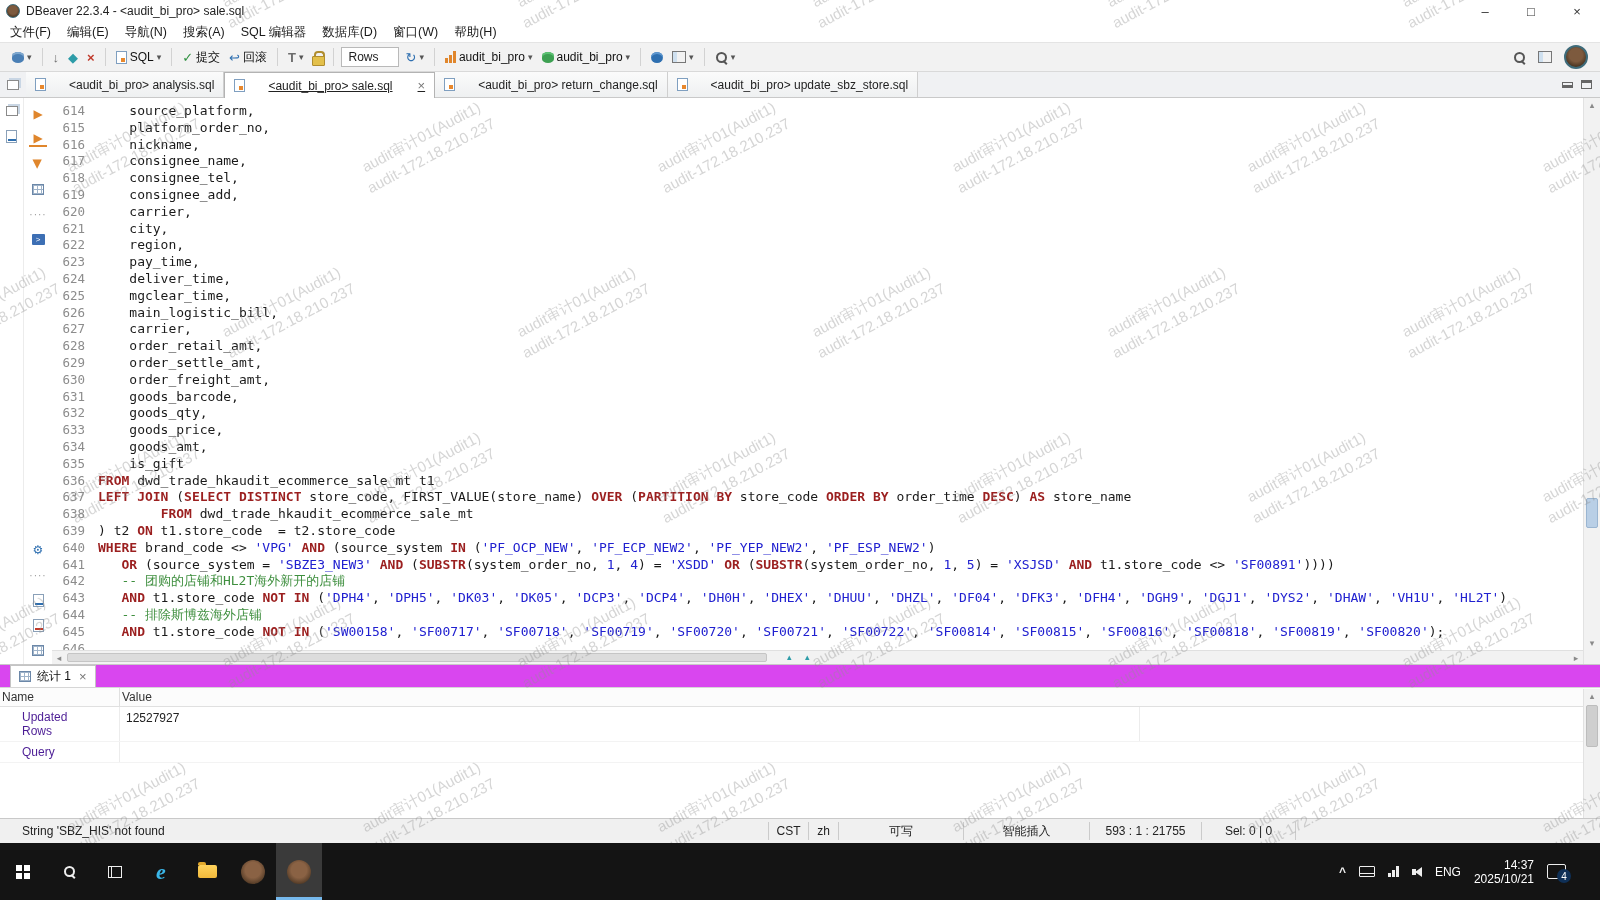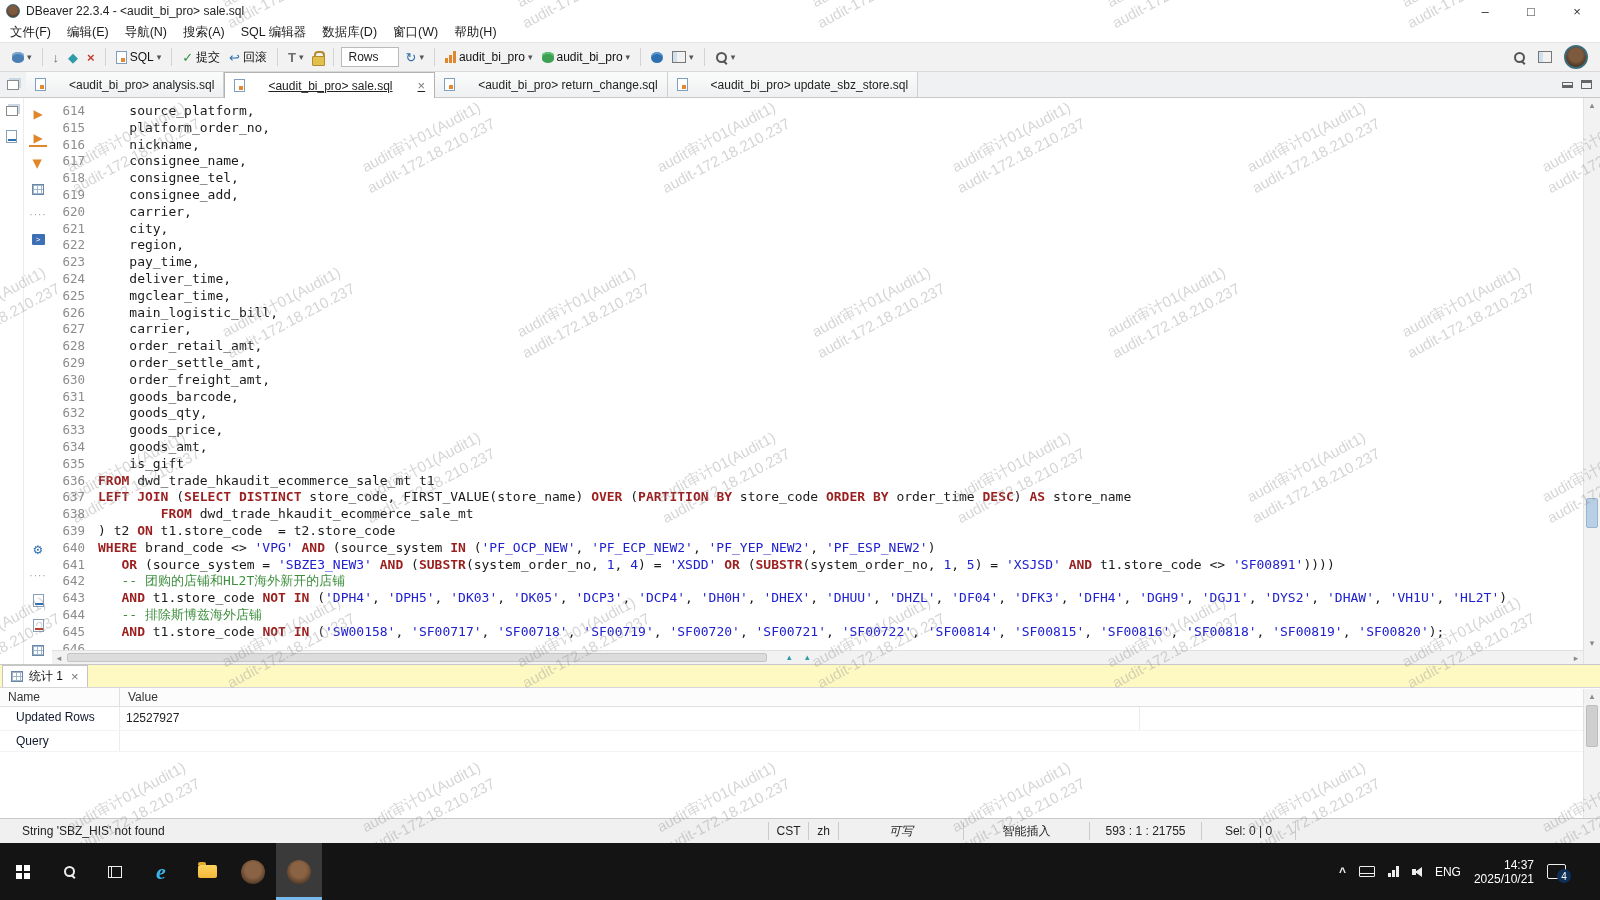--- a/index.html
+++ b/index.html
@@ -116,29 +116,29 @@
   .h-marker { position:absolute; top:1px; color:#2d9ca8; font-size:9px; }
 
   .vscroll { width:17px; background:#f2f2f2; border-left:1px solid #e2e2e2; position:relative; flex:none; }
   .v-arrow { position:absolute; left:0; width:16px; height:14px; display:flex; align-items:center;
              justify-content:center; color:#8a8a8a; font-size:9px; }
   .v-thumb { position:absolute; left:2px; width:12px; top:400px; height:30px; background:#b9cfe6;
              border:1px solid #9ab5d1; border-radius:2px; }
 
   
   .panel { height:154px; background:#fff; position:relative; border-top:1px solid #c8c8c8; }
-  .panel-tabs { height:23px; background:#fef9c3; border-bottom:1px solid #d6d6d6; display:flex; }
+  .panel-tabs { height:23px; background:#d946ef; border-bottom:1px solid #d6d6d6; display:flex;padding-left:8px; }
   .panel-tab { margin-left:2px; display:flex; align-items:center; gap:6px; padding:0 8px;
                background:#fff; border:1px solid #c4c4c4; border-bottom:none; font-size:12px; }
   .table-head { display:flex; height:19px; border-bottom:1px solid #e0e0e0; font-size:12px;
                 color:#333; background:#fcfcfc; }
-  .th { padding:2px 8px; }
+  .th { padding:2px 2px; }
   .th-name { width:120px; border-right:1px solid #e0e0e0; flex:none; }
   .tr { display:flex; font-size:12px; border-bottom:1px solid #f3f3f3; }
-  .td-name { width:120px; padding:3px 16px; border-right:1px solid #ececec; flex:none; color:#0f172a; }
+  .td-name { width:120px; padding:3px 22px; border-right:1px solid #ececec; flex:none; color:#4c1d95; }
   .td-value { padding:3px 6px; white-space:pre; width:1020px; border-right:1px solid #ececec;
               line-height:17px; color:#222; }
   .panel-vscroll { position:absolute; right:0; top:24px; bottom:0; width:17px; background:#f2f2f2;
                    border-left:1px solid #e2e2e2; }
   .pv-thumb { position:absolute; left:2px; width:12px; top:16px; height:42px; background:#cfcfcf;
               border:1px solid #bdbdbd; border-radius:2px; }
 
   
   .statusbar { height:25px; background:#f0f0f0; border-top:1px solid #c9c9c9; display:flex;
                align-items:center; font-size:12px; color:#222; position:relative; }
@@ -550,21 +550,21 @@
       <span class="v-arrow" style="top:0;">▴</span>
       <span class="pv-thumb"></span>
     </div>
   </div>
 
   <div class="statusbar">
     <span class="status-msg">String 'SBZ_HIS' not found</span>
     <div class="status-items" id="status-items">
         <div class="status-cell" style="width: 40px;">CST</div>
         <div class="status-cell" style="width: 30px;">zh</div>
-        <div class="status-cell" style="width: 125px; font-style: italic;">可写</div>
+        <div class="status-cell" style="width: 125px;">可写</div>
         <div class="status-cell" style="width: 126px;">智能插入</div>
         <div class="status-cell" style="width: 112px;">593 : 1 : 21755</div>
         <div class="status-cell" style="width: 95px;">Sel: 0 | 0</div>
       </div>
   </div>
 
   <div class="watermarks" id="watermarks">
       <div class="wm" style="left: -80px; top: -40px;">
         <div>audit审计01(Audit1)</div>
         <div>audit-172.18.210.237</div>

